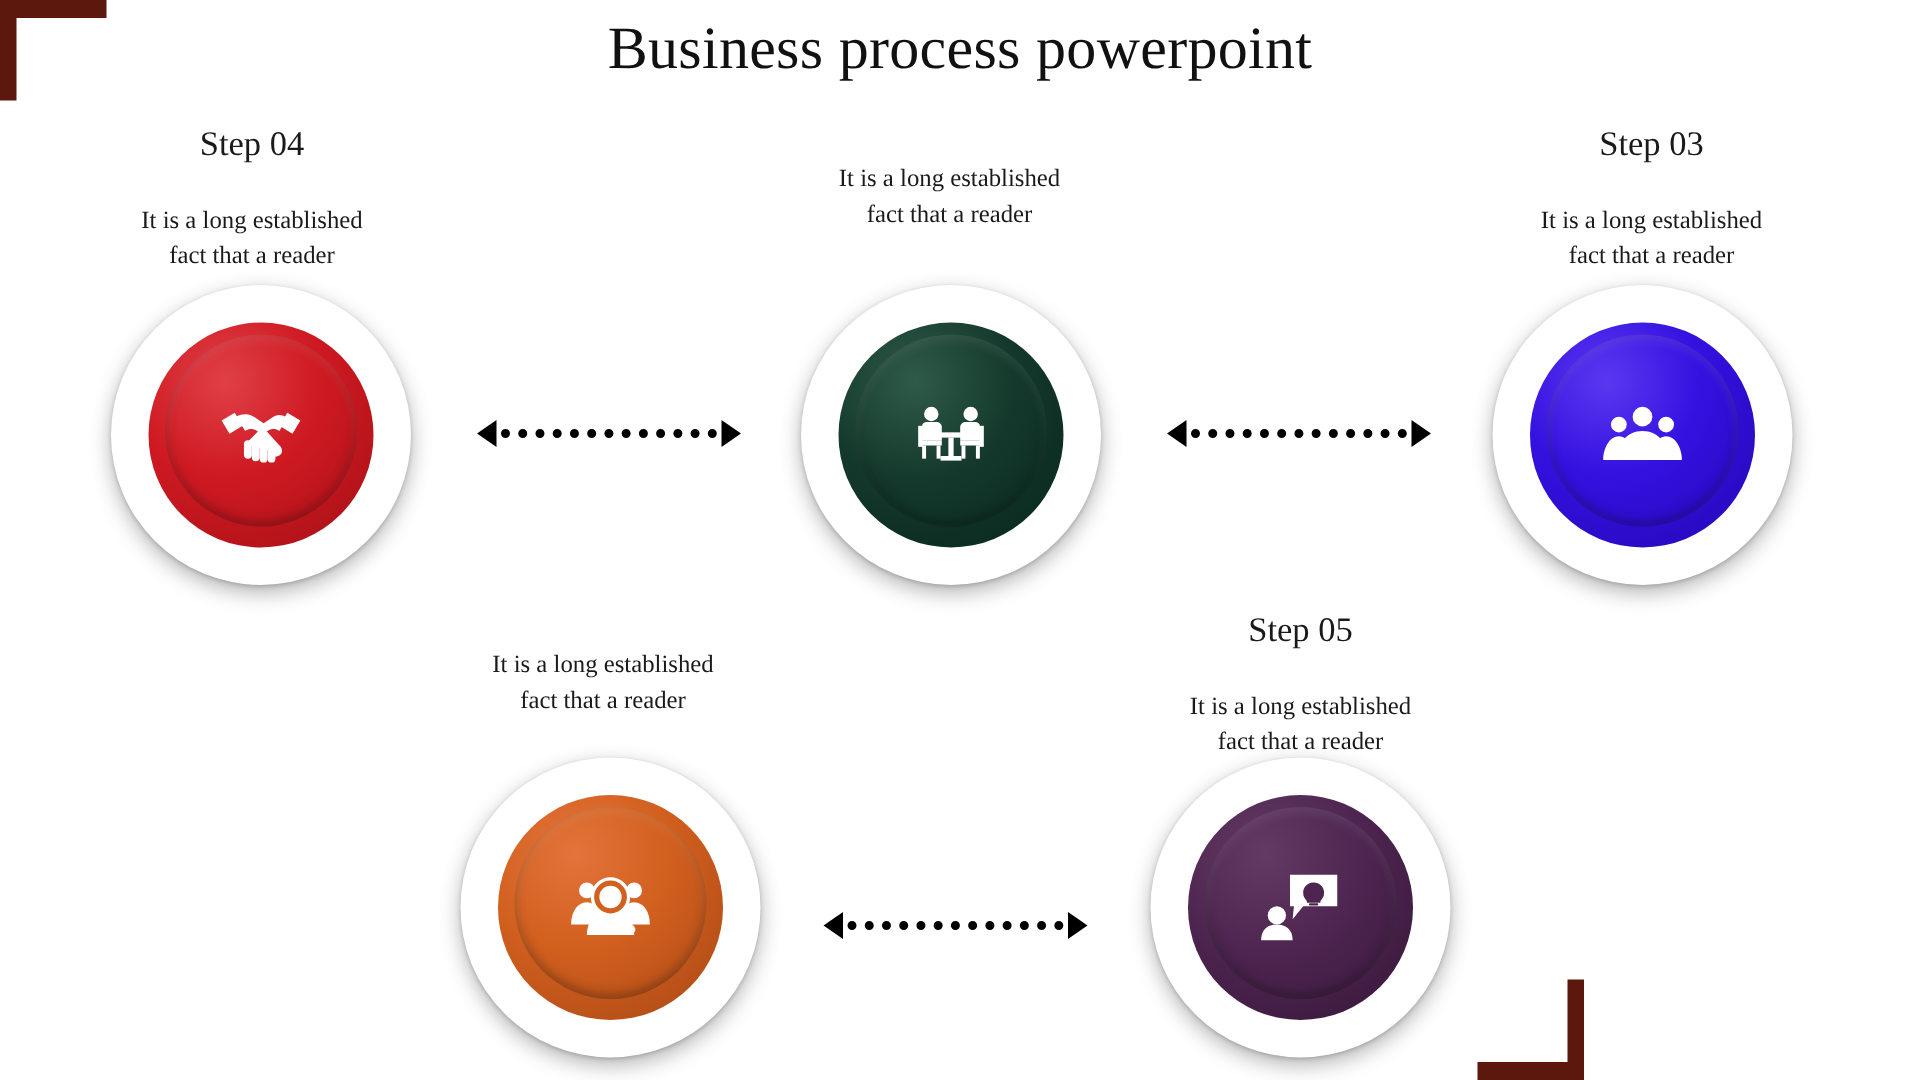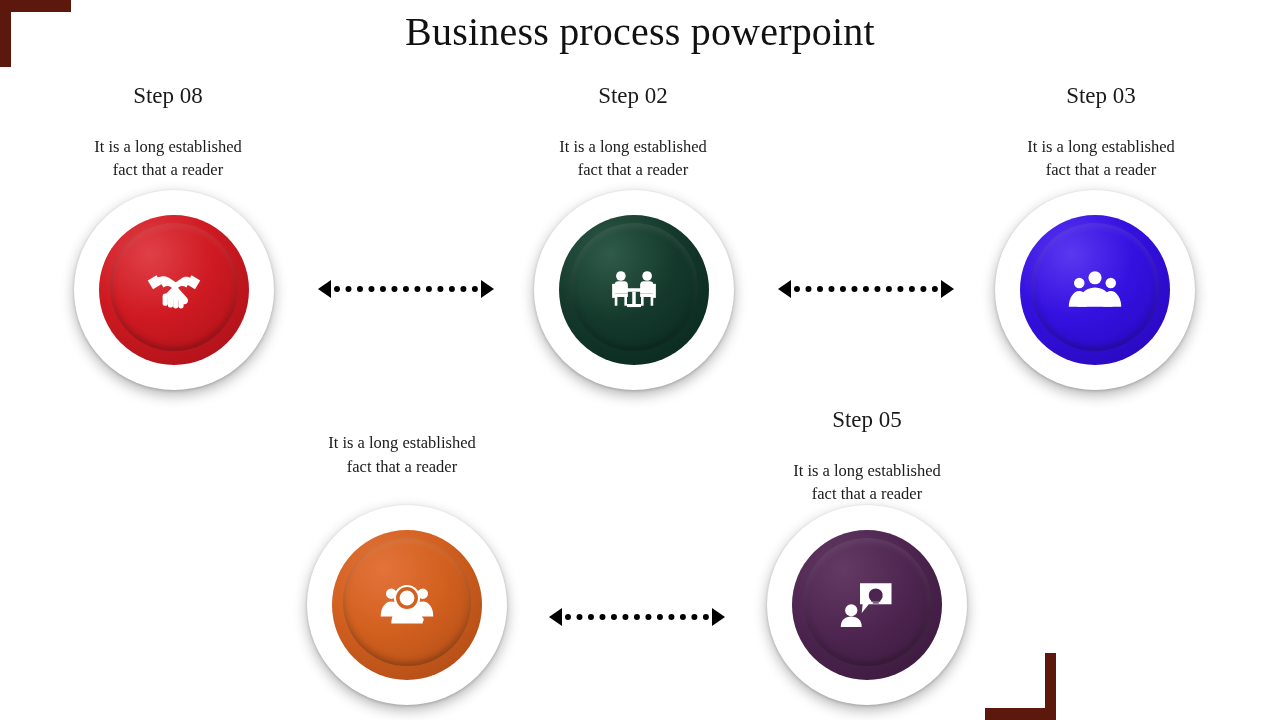--- a/index.html
+++ b/index.html
@@ -96,29 +96,28 @@
 <div class="slide">
 
   <div class="corner corner-tl-v"></div>
   <div class="corner corner-tl-h"></div>
   <div class="corner corner-br-v"></div>
   <div class="corner corner-br-h"></div>
 
   <div class="title">Business process powerpoint</div>
 
   <div class="step-text st1">
-    <div class="step-title">Step 08</div>
+    <div class="step-title">Step 04</div>
     <div class="step-desc">
       <div>It is a long established</div>
       <div>fact that  a reader</div>
     </div>
   </div>
 
   <div class="step-text st2">
-    <div class="step-title">Step 02</div>
     <div class="step-desc">
       <div>It is a long established</div>
       <div>fact that  a reader</div>
     </div>
   </div>
 
   <div class="step-text st3">
     <div class="step-title">Step 03</div>
     <div class="step-desc">
       <div>It is a long established</div>

